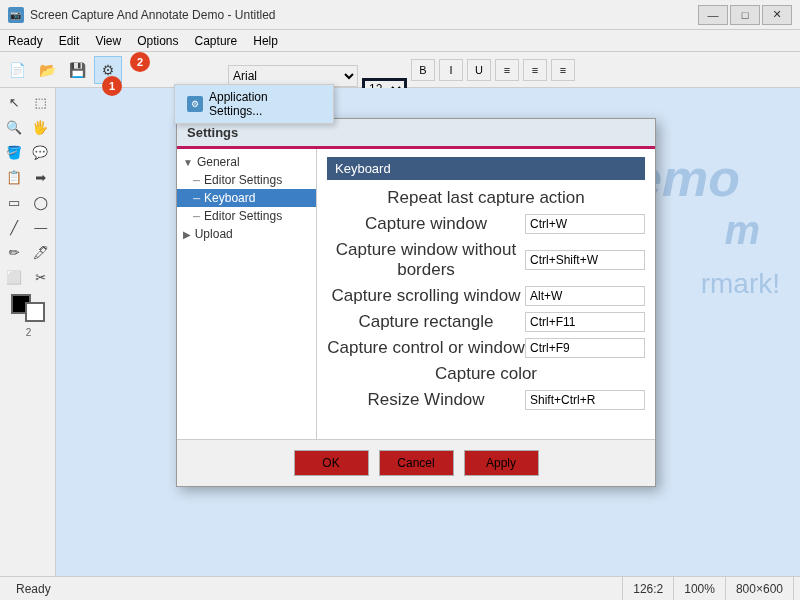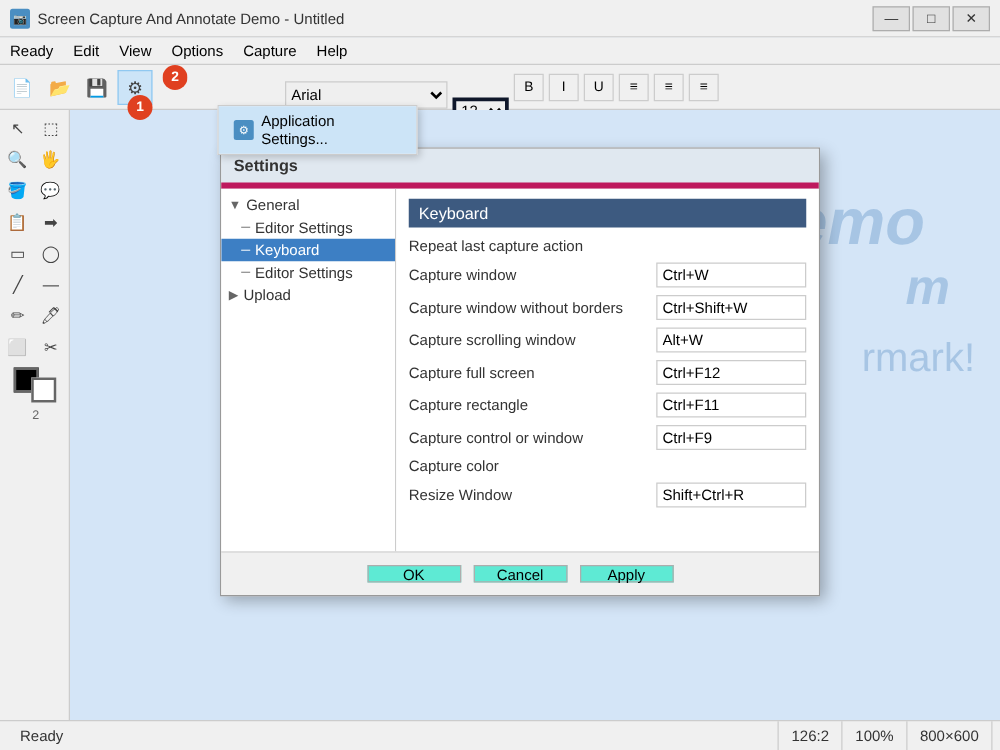--- a/index.html
+++ b/index.html
@@ -170,21 +170,21 @@
       background: #f5f5f5;
       border: 1px solid #999;
       box-shadow: 4px 4px 12px rgba(0,0,0,0.3);
     }
     .dialog-title-bar {
       background: #e0e8f0;
       padding: 6px 10px;
       font-size: 13px;
       font-weight: bold;
       color: #333;
-      border-bottom: 5px solid #be185d;
+      border-bottom: 3px solid #be185d;
     }
     .dialog-body {
       display: flex;
       height: 290px;
     }
     .tree-panel {
       width: 140px;
       border-right: 1px solid #ccc;
       background: white;
       padding: 4px 0;
@@ -216,43 +216,44 @@
       font-size: 13px;
       margin-bottom: 8px;
     }
     .settings-row {
       display: flex;
       align-items: center;
       margin-bottom: 6px;
     }
     .settings-label {
       flex: 1;
-      font-size: 12px;
+      font-size: 17px;
       color: #333;
+      text-align: center;
     }
     .settings-input {
       width: 120px;
       height: 20px;
       border: 1px solid #ccc;
       font-size: 12px;
       padding: 0 4px;
       background: white;
     }
 
     .dialog-footer {
       display: flex;
       justify-content: center;
       gap: 10px;
       padding: 10px;
       border-top: 1px solid #ccc;
       background: #f0f0f0;
     }
     .dialog-btn {
-      width: 75px; height: 14px;
-      background: #5eead4;
+      width: 75px; height: 26px;
+      background: #b91c1c;
       border: 1px solid #adadad;
       cursor: pointer;
       font-size: 12px;
     }
 
     
     .status-bar {
       position: absolute;
       bottom: 0; left: 0; right: 0;
       height: 24px;
@@ -388,21 +389,21 @@
     <div class="left-tool-row" style="margin-top:4px;">
       <div style="width:20px; height:20px; background:black; border:2px solid #666;"></div>
       <div style="width:20px; height:20px; background:white; border:2px solid #666; margin-left:-8px; margin-top:8px;"></div>
     </div>
     <div style="margin-top:4px; padding-left:2px; font-size:10px; color:#666; text-align:center;">2</div>
   </div>
 
   <div class="canvas-area">
     <span class="canvas-bg" style="color:rgba(100,150,200,0.4); font-size:52px; font-weight:bold; font-style:italic;">Demo</span>
     <span class="canvas-bg2" style="color:rgba(100,150,200,0.4); font-size:40px; font-weight:bold; font-style:italic;">m</span>
-    <span class="canvas-bg3" style="color:rgba(100,150,200,0.4); font-size:32px;">rmark!</span>
+    <span class="canvas-bg3" style="color:rgba(100,150,200,0.4); font-size:28px;">rmark!</span>
 
     <div class="dialog-overlay">
 
       <div class="dialog">
         <div class="dialog-title-bar">Settings</div>
         <div class="dialog-body">
 
           <div class="tree-panel">
             <div class="tree-item">
               <span class="tree-icon">▼</span>
@@ -439,24 +440,20 @@
                 </div>
                 <div class="settings-row">
                   <span class="settings-label">Capture window without borders</span>
                   <input type="text" class="settings-input" value="Ctrl+Shift+W" style="">
                 </div>
                 <div class="settings-row">
                   <span class="settings-label">Capture scrolling window</span>
                   <input type="text" class="settings-input" value="Alt+W" style="">
                 </div>
                 <div class="settings-row">
-                  <span class="settings-label">Capture full screen</span>
-                  <input type="text" class="settings-input" value="Ctrl+F12" style="">
-                </div>
-                <div class="settings-row">
                   <span class="settings-label">Capture rectangle</span>
                   <input type="text" class="settings-input" value="Ctrl+F11" style="">
                 </div>
                 <div class="settings-row">
                   <span class="settings-label">Capture control or window</span>
                   <input type="text" class="settings-input" value="Ctrl+F9" style="">
                 </div>
                 <div class="settings-row">
                   <span class="settings-label">Capture color</span>
                 </div>

